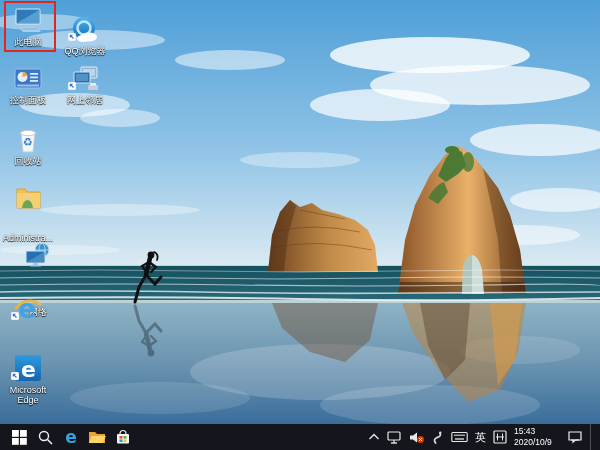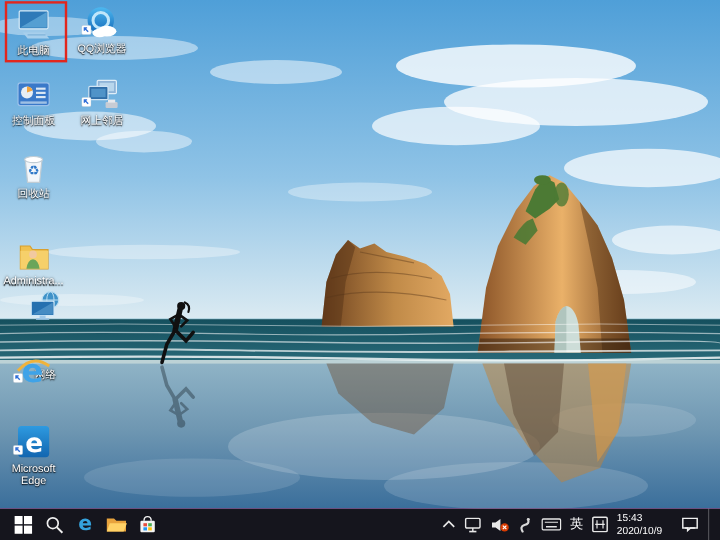--- a/index.html
+++ b/index.html
@@ -1,17 +1,17 @@
 <!DOCTYPE html>
 <html><head>
 <meta charset="utf-8">
 <style>
   html,body{margin:0;padding:0;}
   .desktop{position:relative;width:600px;height:450px;overflow:hidden;
-    font-family:"Liberation Sans",sans-serif;background:#ec4899;}
+    font-family:"Liberation Sans",sans-serif;background:#737373;}
   .wallpaper{position:absolute;left:0;top:0;}
   
   .icon-cell{position:absolute;width:54px;display:flex;flex-direction:column;
     align-items:center;cursor:default;}
   .ico{height:30px;display:flex;align-items:flex-end;justify-content:center;position:relative;}
   .lbl{margin-top:2px;font-size:9px;line-height:1.15;color:#fff;text-align:center;
     text-shadow:0 1px 1px rgba(0,0,0,.95),0 0 2px rgba(0,0,0,.8);width:54px;word-wrap:break-word;}
   .badge{position:absolute;left:-2px;bottom:-1px;}
   .highlight-box{position:absolute;left:4px;top:1px;width:48px;height:47px;
     border:2px solid #e2261d;pointer-events:none;}
@@ -154,21 +154,21 @@
         <rect x="3" y="2" width="24" height="15" rx="1" fill="#2f7ab8" stroke="#d8ecf8" stroke-width="1"></rect>
         <polygon points="4,16 26,3 26,16" fill="#5fa9d8" opacity="0.8"></polygon>
         <polygon points="6,20 24,20 28,25 10,25" fill="#a7cfec"></polygon>
         <line x1="10" y1="22" x2="25" y2="22" stroke="#7fb3da" stroke-width="1"></line>
       </svg>
     </div>
     <div class="lbl">此电脑</div>
   </div>
   <div class="highlight-box"></div>
 
-  <div class="icon-cell" style="left:58px;top:3px;">
+  <div class="icon-cell" style="left:58px;top:14px;">
     <div class="ico">
       <svg width="30" height="28">
         <defs>
           <linearGradient id="qqg" x1="0" y1="0" x2="0" y2="1">
             <stop offset="0" stop-color="#4db8f0"></stop>
               <stop offset="1" stop-color="#1268b8"></stop>
           </linearGradient>
         </defs>
         <circle cx="14" cy="12" r="11" fill="url(#qqg)"></circle>
         <circle cx="14" cy="12" r="6.5" fill="none" stroke="#bfe6fa" stroke-width="2.5"></circle>
@@ -224,21 +224,21 @@
     <div class="ico">
       <svg width="30" height="28">
         <polygon points="8,7 22,7 20,26 10,26" fill="#f2f6fa" stroke="#c0ccd4" stroke-width="1"></polygon>
         <ellipse cx="15" cy="7" rx="7.5" ry="2.6" fill="#ffffff" stroke="#c0ccd4" stroke-width="1"></ellipse>
         <text x="15" y="20" text-anchor="middle" font-size="11" fill="#2e78c8" font-family="DejaVu Sans, sans-serif">♻</text>
       </svg>
     </div>
     <div class="lbl">回收站</div>
   </div>
 
-  <div class="icon-cell" style="left:1px;top:197px;">
+  <div class="icon-cell" style="left:1px;top:181px;gap:20px;">
     <div class="ico">
       <svg width="30" height="28">
         <path d="M4 6 L12 6 L14 9 L27 9 L27 25 L4 25 Z" fill="#f0c14f" stroke="#d8a02f" stroke-width="1"></path>
         <rect x="4" y="10" width="23" height="15" fill="#f6d06a"></rect>
         <circle cx="14.5" cy="13" r="3.2" fill="#f2c9a0"></circle>
         <path d="M9 25 Q10 17.5 14.5 17 Q19 17.5 20 25 Z" fill="#6aa55a"></path>
       </svg>
     </div>
     <div class="lbl">Administra...</div>
   </div>

